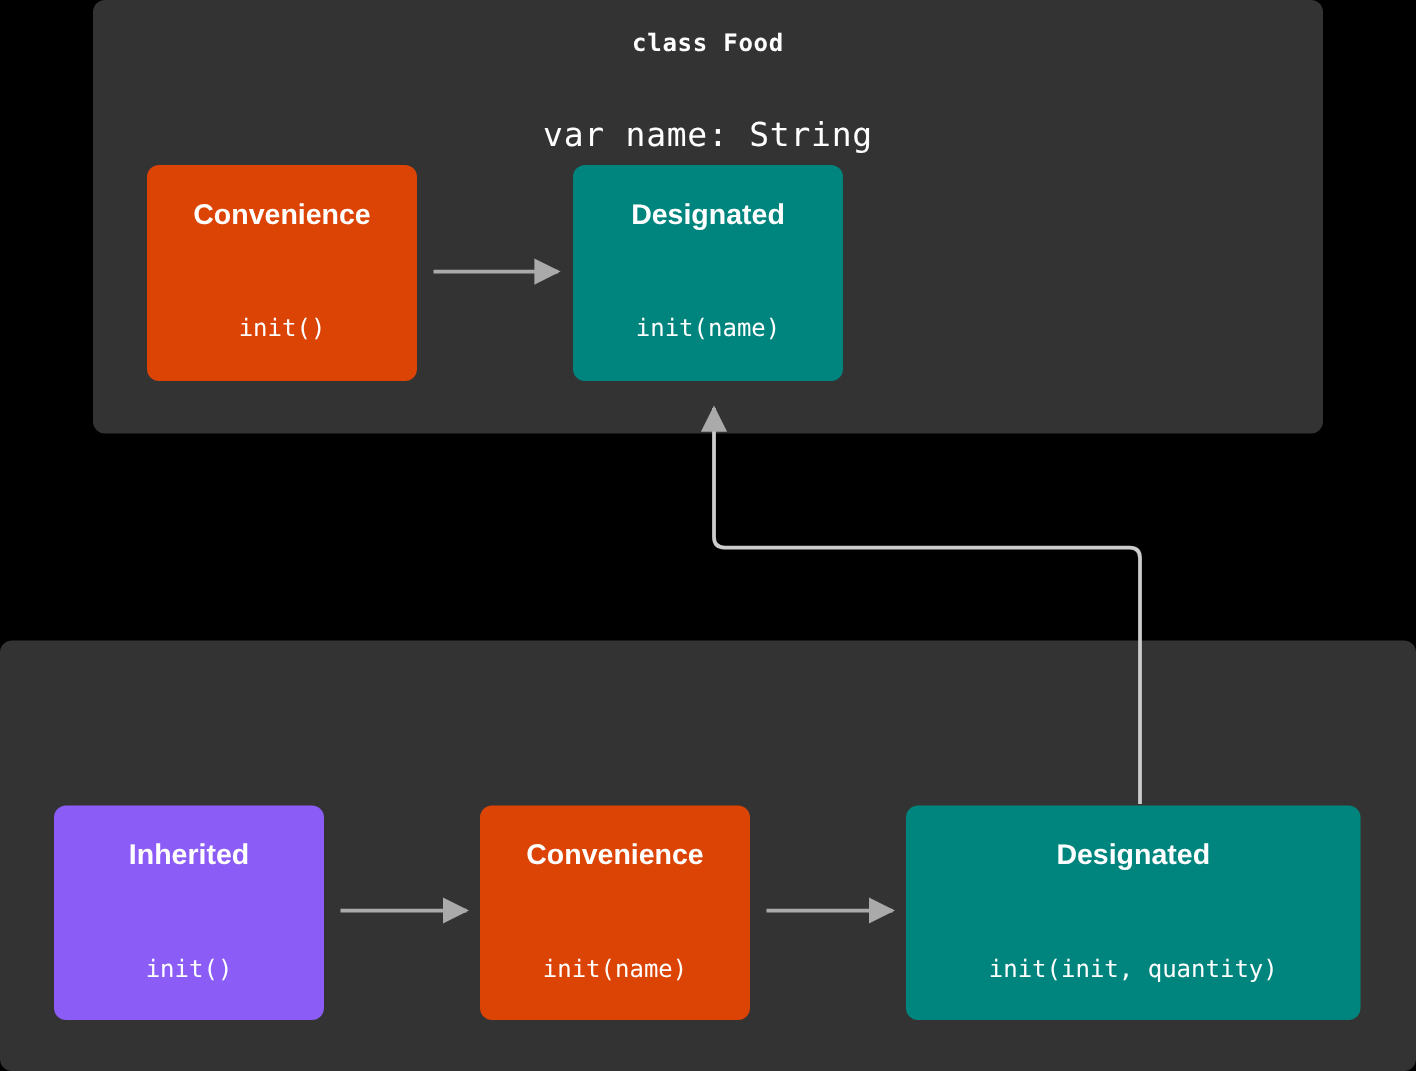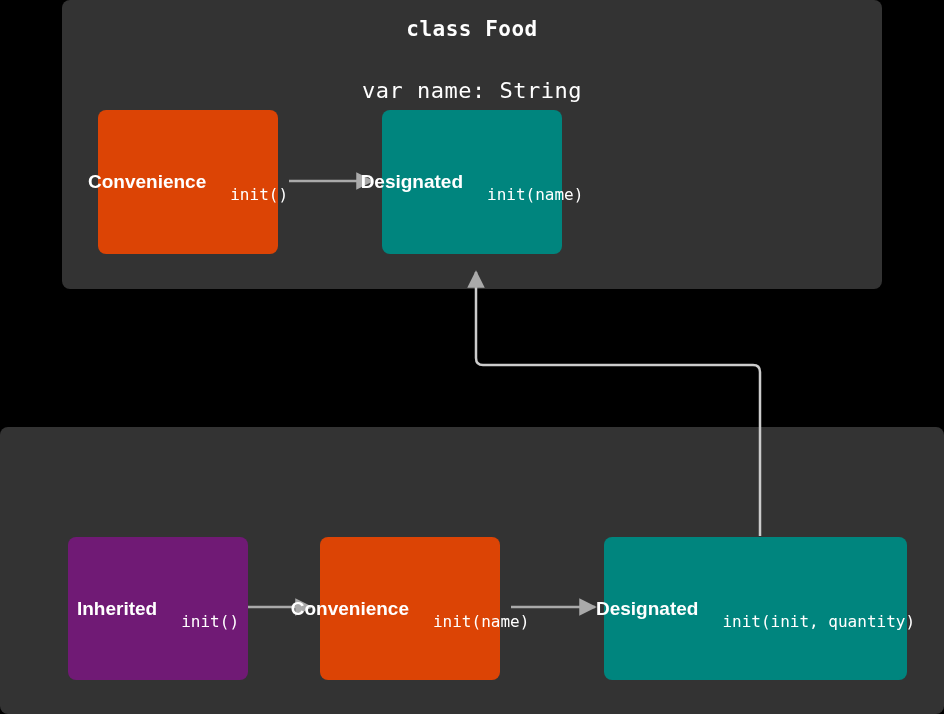--- a/index.html
+++ b/index.html
@@ -41,41 +41,41 @@
     position: absolute;
     left: 62px;
     top: 14px;
     width: 820px;
     text-align: center;
     color: #ffffff;
     font-family: "DejaVu Sans Mono", "Liberation Mono", monospace;
   }
   #class-header .class-name {
     display: block;
-    font-size: 21px;
+    font-size: 16px;
     font-weight: bold;
     letter-spacing: 0.5px;
     line-height: 30px;
   }
   #class-header .class-prop {
     display: block;
     font-size: 22px;
     font-weight: normal;
     letter-spacing: 0.5px;
     line-height: 30px;
     margin-top: 32px;
   }
 
   
   .init-box {
     position: absolute;
     border-radius: 8px;
     box-sizing: border-box;
     display: flex;
-    flex-direction: row;
+    flex-direction: column;
     align-items: center;
     justify-content: center;
     color: #ffffff;
     text-align: right;
     gap: 24px;
   }
   .init-box .box-kind {
     font-family: "Liberation Sans", sans-serif;
     font-weight: bold;
     font-size: 19px;
@@ -96,22 +96,21 @@
     left: 98px;  top: 110px;  width: 180px; height: 144px;
     background: #DC4405;
   }
   #box-top-designated {
     left: 382px; top: 110px;  width: 180px; height: 144px;
     background: #00857E;
   }
   
   #box-bottom-inherited {
     left: 36px;  top: 537px; width: 180px; height: 143px;
-    background: #701a75;
-    margin-left: 32px;
+    background: #8b5cf6;
   }
   #box-bottom-convenience {
     left: 320px; top: 537px; width: 180px; height: 143px;
     background: #DC4405;
   }
   #box-bottom-designated {
     left: 604px; top: 537px; width: 303px; height: 143px;
     background: #00857E;
   }
 

